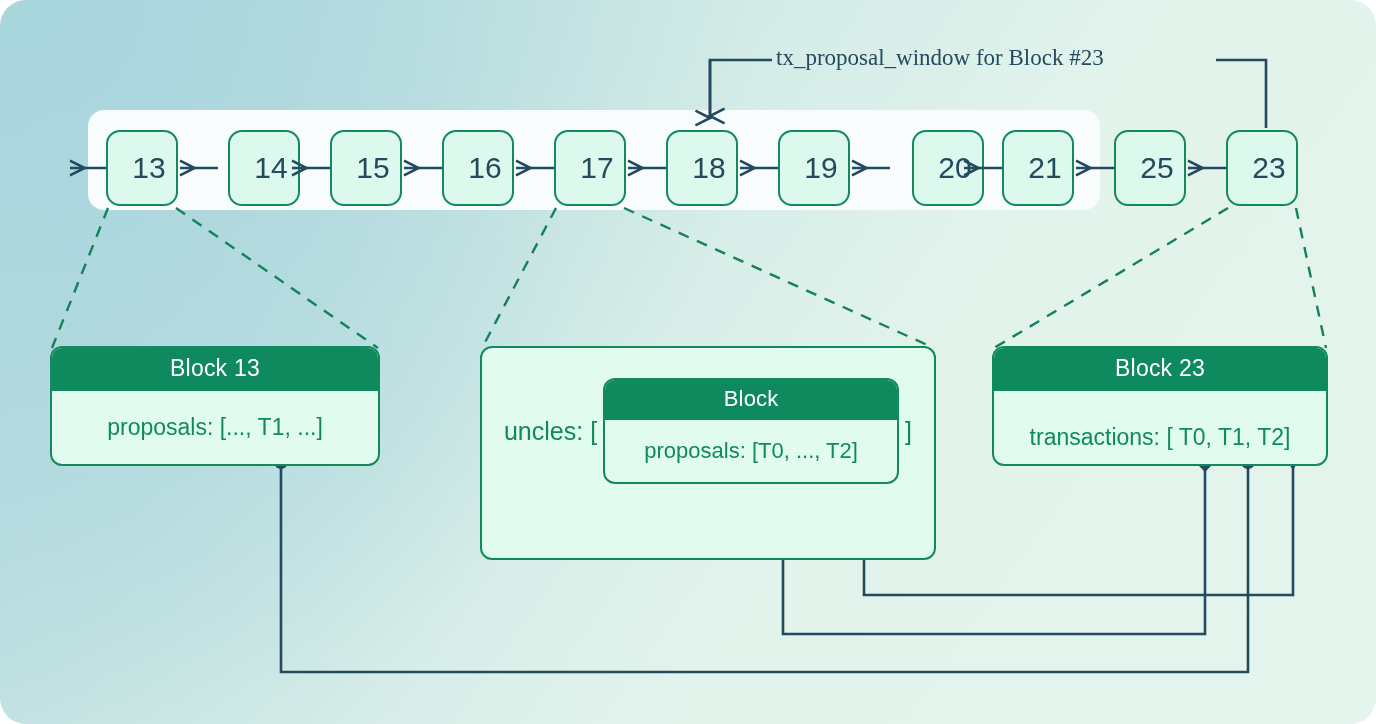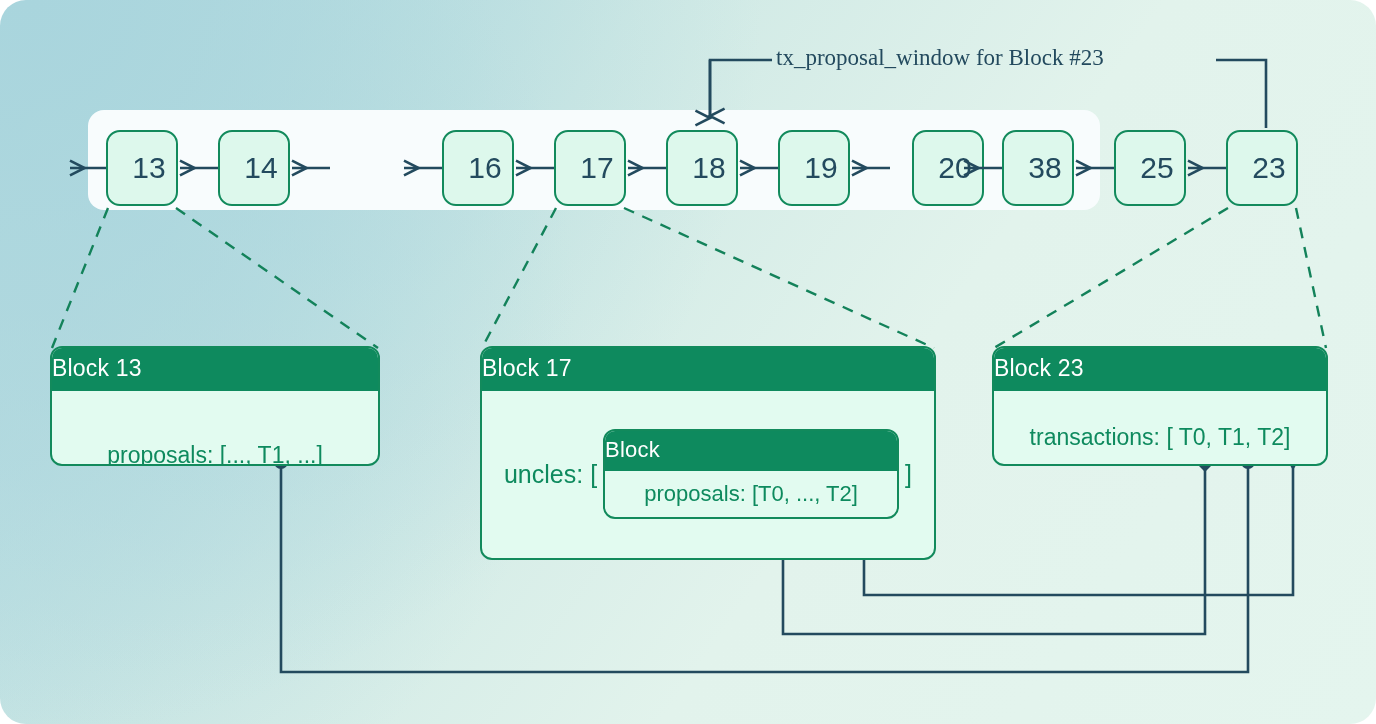--- a/index.html
+++ b/index.html
@@ -70,35 +70,35 @@
     border: 2px solid #128a5c;
     border-radius: 12px;
     background: #e2fbf0;
     box-sizing: border-box;
     overflow: hidden;
   }
   .card-header {
     background: #0e8a5e;
     color: #ffffff;
     font-size: 23px;
-    text-align: left;
+    text-align: center;
     padding: 7px 0 9px;
     letter-spacing: .2px;
   }
   .card-body {
     position: relative;
     color: #0e8a5e;
     font-size: 23px;
     display: flex;
     align-items: center;
     justify-content: center;
   }
 
   #card-13 { left: 50px; top: 346px; width: 330px; height: 120px; }
-  #card-13 .card-body { height: 72px; margin-top: 28px; }
+  #card-13 .card-body { height: 72px; }
 
   #card-17 { left: 480px; top: 346px; width: 456px; height: 214px; }
   #card-17 .card-body { height: 166px; justify-content: center; }
 
   #card-23 { left: 992px; top: 346px; width: 336px; height: 120px; }
   #card-23 .card-body { height: 93px; }
 
   .uncles-row {
     display: flex;
     align-items: center;
@@ -111,47 +111,48 @@
   #nested-block {
     width: 296px;
     border: 2px solid #128a5c;
     border-radius: 12px;
     background: #e2fbf0;
     overflow: hidden;
     box-sizing: border-box;
     margin: 8px 4px;
   }
   #nested-block .card-header { font-size: 22px; padding: 6px 0 8px; }
-  #nested-block .card-body { height: 46px; font-size: 22px; }
+  #nested-block .card-body { height: 62px; font-size: 22px; }
 
   #tx-label {
     position: absolute;
     left: 776px;
     top: 45px;
     font-size: 23px;
     color: #234a5e;
     white-space: nowrap;
     font-family: Liberation Serif, serif;
   }
 </style>
 </head>
 <body>
 
 <div id="stage">
 
   <div id="window-band"></div>
 
   <div class="chain-block" style="left:106px">13</div>
-  <div class="chain-block" style="left:218px">14</div>
+  <div class="chain-block" style="left:228px">14</div>
+  <div class="chain-block" style="left:330px">15</div>
   <div class="chain-block" style="left:442px">16</div>
   <div class="chain-block" style="left:554px">17</div>
   <div class="chain-block" style="left:666px">18</div>
   <div class="chain-block" style="left:778px">19</div>
   <div class="chain-block" style="left:912px">20</div>
-  <div class="chain-block" style="left:1002px">38</div>
+  <div class="chain-block" style="left:1002px">21</div>
   <div class="chain-block" style="left:1114px">25</div>
   <div class="chain-block" style="left:1226px">23</div>
 
   <div id="tx-label">tx_proposal_window for Block #23</div>
 
   <svg id="wires" viewBox="0 0 1376 724" xmlns="http://www.w3.org/2000/svg">
     <defs>
       <marker id="arrow-left" viewBox="0 0 10 10" refX="9" refY="5" markerWidth="7" markerHeight="7" orient="auto">
         <path d="M 9 1 L 1 5 L 9 9" fill="none" stroke="#234a5e" stroke-width="1.4"></path>
       </marker>
@@ -214,21 +215,20 @@
       <path d="M 1284 456 L 1302 456 L 1293 470 Z"></path>
     </g>
   </svg>
 
   <div class="card" id="card-13">
     <div class="card-header">Block 13</div>
     <div class="card-body">proposals: [..., T1, ...]</div>
   </div>
 
   <div class="card" id="card-17">
-    <div class="card-header">Block 17</div>
     <div class="card-body">
       <div class="uncles-row">
         <span class="bracket">uncles: [</span>
         <div id="nested-block">
           <div class="card-header">Block</div>
           <div class="card-body">proposals: [T0, ..., T2]</div>
         </div>
         <span class="bracket">]</span>
       </div>
     </div>

